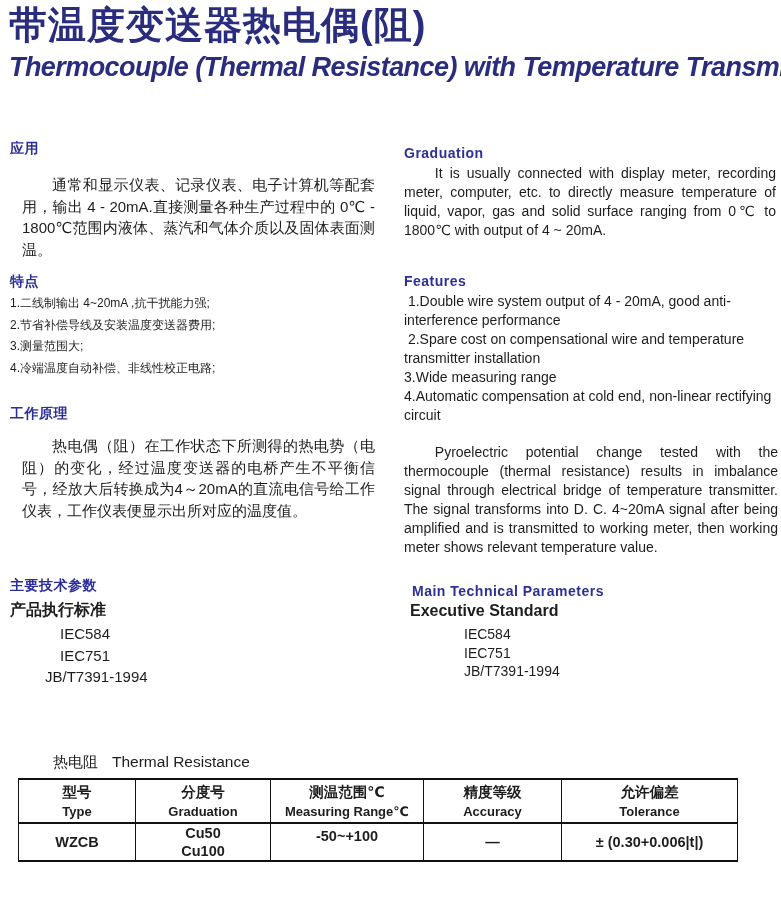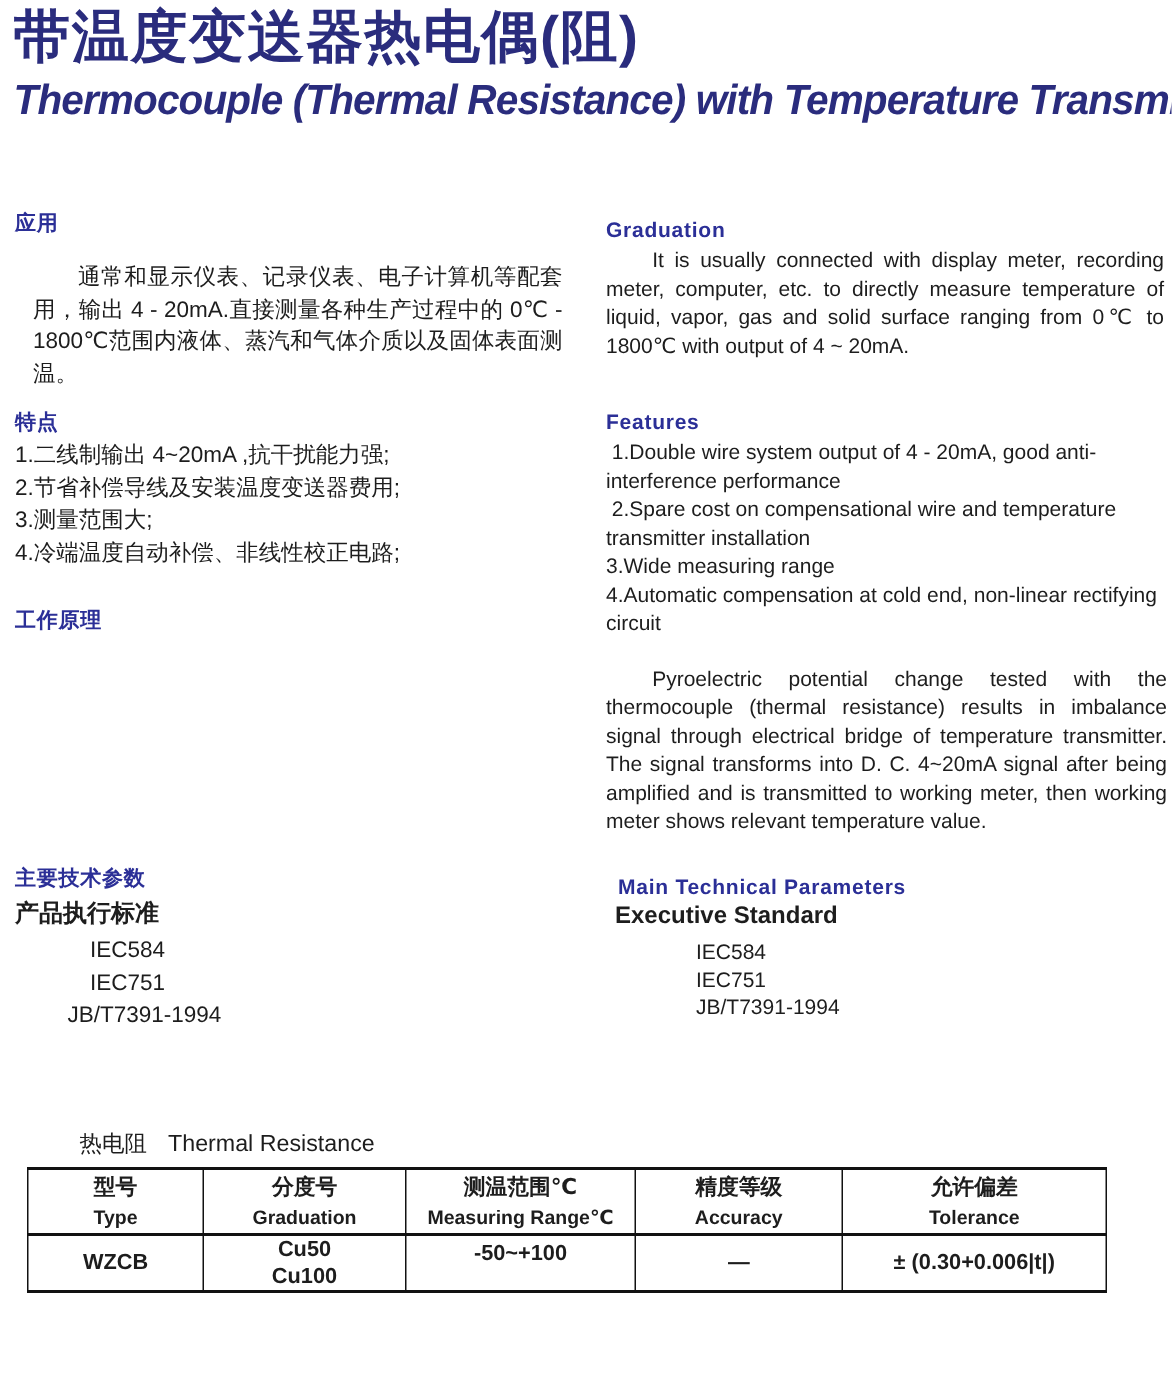--- a/index.html
+++ b/index.html
@@ -31,21 +31,21 @@
   
   .sec{position:absolute;}
   .sec h3{
     font-size:14px;font-weight:bold;color:var(--accent);
     margin:0;letter-spacing:0.5px;
   }
   .zh-body{font-size:15px;line-height:21.5px;text-align:justify;margin:12px;}
   .indent-zh{text-indent:2em;}
   .en-body{font-size:14px;line-height:19px;text-align:justify;margin:0;}
   .indent-en{text-indent:2.2em;}
-  .list-zh .li{font-size:15px;line-height:21.5px;}
+  .list-zh .li{font-size:12px;line-height:21.5px;}
   .list-en .li{font-size:14px;line-height:19px;white-space:pre-wrap;}
   .subhead{font-size:16px;font-weight:bold;color:var(--text);margin:0;line-height:20px;}
   .std-list .li{font-size:15px;line-height:21.5px;}
   .std-list-en .li{font-size:14px;line-height:18.5px;}
 
   .sec-app-zh{left:10px;top:140px;width:377px;}
   .sec-app-zh h3{margin-bottom:16px;}
   .sec-app-en{left:404px;top:145px;width:372px;}
   .sec-app-en h3{margin-bottom:3px;}
   .sec-feat-zh{left:10px;top:273px;width:377px;}
@@ -117,20 +117,21 @@
     <div class="list-zh">
       <div class="li">1.二线制输出 4~20mA ,抗干扰能力强;</div>
       <div class="li">2.节省补偿导线及安装温度变送器费用;</div>
       <div class="li">3.测量范围大;</div>
       <div class="li">4.冷端温度自动补偿、非线性校正电路;</div>
     </div>
   </div>
 
   <div class="sec sec-op-zh">
     <h3>工作原理</h3>
+    <p class="zh-body indent-zh">热电偶（阻）在工作状态下所测得的热电势（电阻）的变化，经过温度变送器的电桥产生不平衡信号，经放大后转换成为4～20mA的直流电信号给工作仪表，工作仪表便显示出所对应的温度值。</p>
   </div>
 
   <div class="sec sec-param-zh">
     <h3>主要技术参数</h3>
     <div class="subhead">产品执行标准</div>
     <div class="std-list">
       <div class="li">IEC584</div>
       <div class="li">IEC751</div>
       <div class="li">JB/T7391-1994</div>
     </div>

